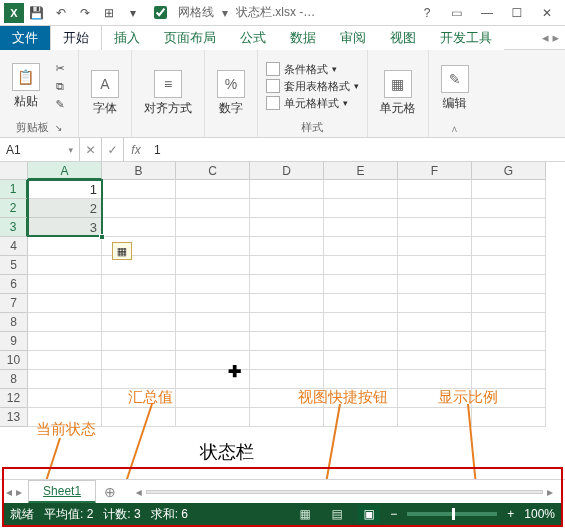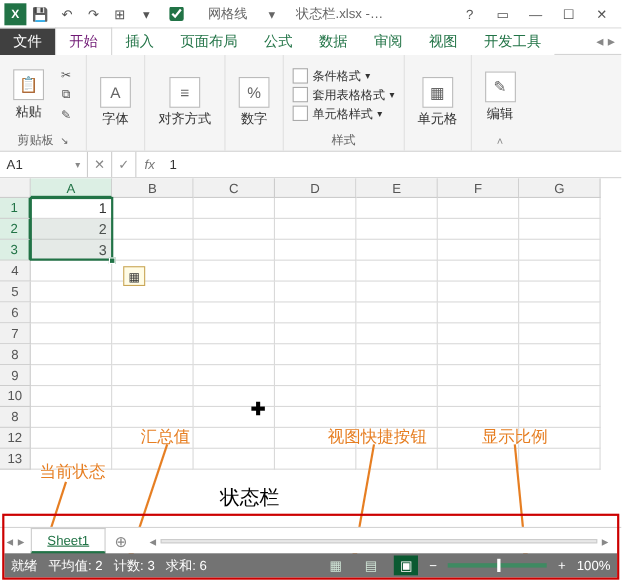--- a/index.html
+++ b/index.html
@@ -2,29 +2,29 @@
 <html><head>
 <meta charset="utf-8">
 <style>
   * { box-sizing: border-box; font-family: "Microsoft YaHei", "SimSun", Arial, sans-serif; }
   body { margin: 0; width: 565px; height: 529px; background: #fff; overflow: hidden; position: relative; font-size: 12px; color: #333; }
 
   
   .titlebar { height: 26px; background: #fff; border-bottom: 1px solid #d4d4d4; display: flex; align-items: center; padding: 0 4px; gap: 2px; }
   .xl-logo { width: 20px; height: 20px; background: #217346; color: #fff; display: flex; align-items: center; justify-content: center; font-weight: bold; font-size: 11px; }
   .qat-btn { width: 22px; height: 22px; display: flex; align-items: center; justify-content: center; color: #555; }
-  .title-center { flex: 1; display: flex; align-items: center; gap: 19px; font-size: 12px; color: #666; padding-left: 4px; }
+  .title-center { flex: 1; display: flex; align-items: center; gap: 8px; font-size: 12px; color: #666; padding-left: 4px; }
   .title-center input[type=checkbox]{ accent-color: #217346; }
   .win-btn { width: 28px; height: 22px; display: flex; align-items: center; justify-content: center; color: #555; }
 
   
   .tabs { height: 24px; display: flex; align-items: flex-end; background: #fff; font-size: 13px; }
   .tab { padding: 3px 12px; color: #217346; cursor: pointer; }
-  .tab.file { background: #404040; color: #fff; }
-  .tab.active { background: #fff; color: #701a75; border: 1px solid #d4d4d4; border-bottom: none; }
+  .tab.file { background: #0369a1; color: #fff; }
+  .tab.active { background: #fff; color: #0f172a; border: 1px solid #d4d4d4; border-bottom: none; }
   .tabs-end { flex: 1; border-bottom: 1px solid #d4d4d4; height: 100%; display:flex; justify-content:flex-end; align-items:center; padding-right:6px; gap:4px;}
 
   
   .ribbon { height: 88px; background: #f5f5f5; border-bottom: 1px solid #d4d4d4; display: flex; font-size: 12px; }
   .group { border-right: 1px solid #e0e0e0; padding: 4px 8px 2px; display: flex; flex-direction: column; justify-content: space-between; }
   .group-body { flex: 1; display: flex; align-items: center; gap: 6px; }
   .group-label { text-align: center; color: #666; font-size: 11px; padding-top: 2px; display:flex; justify-content:center; gap:6px; align-items:center;}
   .big-btn { display: flex; flex-direction: column; align-items: center; gap: 2px; padding: 2px 4px; cursor: pointer; }
   .big-icon { width: 28px; height: 28px; border: 1px solid #bbb; background: #fff; display: flex; align-items: center; justify-content: center; color: #666; font-size: 14px; }
   .mini-col { display: flex; flex-direction: column; gap: 2px; }
@@ -65,21 +65,21 @@
 
   
   .sheettabs { position:absolute; bottom:26px; left:0; right:0; height:24px; background:#fff; border-top:1px solid #d4d4d4; display:flex; align-items:center; font-size:12px;}
   .st-nav { display:flex; gap:4px; padding:0 6px; color:#888;}
   .st-tab { padding:3px 14px; border:1px solid #ccc; border-bottom:3px solid #217346; background:#fff; color:#217346;text-decoration:underline;}
   .st-add { padding:0 8px; color:#888; font-size:14px;}
   .st-track { flex:1; margin:0 8px; height:10px; display:flex; align-items:center;}
   .st-track .bar{flex:1; height:4px; background:#e8e8e8; border:1px solid #ccc;}
 
   
-  .status { position:absolute; bottom:4px; left:4px; right:4px; height:22px; background:#737373; color:#fff; display:flex; align-items:center; font-size:12px; gap:10px; padding:0 6px;}
+  .status { position:absolute; bottom:4px; left:4px; right:4px; height:22px; background:#14532d; color:#fff; display:flex; align-items:center; font-size:12px; gap:10px; padding:0 6px;}
   .status .sp { flex:1;}
   .view-btn { width:22px; height:18px; display:flex; align-items:center; justify-content:center; color:#d0e5d7;}
   .view-btn.active{ background:#0b5a32; color:#fff;}
   .zoom-track{ width:90px; height:4px; background:#3f8a62; position:relative;}
   .zoom-thumb{ position:absolute; left:45px; top:-4px; width:3px; height:12px; background:#fff;}
 
   
   .redbox { position:absolute; left:2px; right:2px; bottom:2px; height:60px; border:2px solid #cc0000; pointer-events:none;}
 </style>
 </head>

